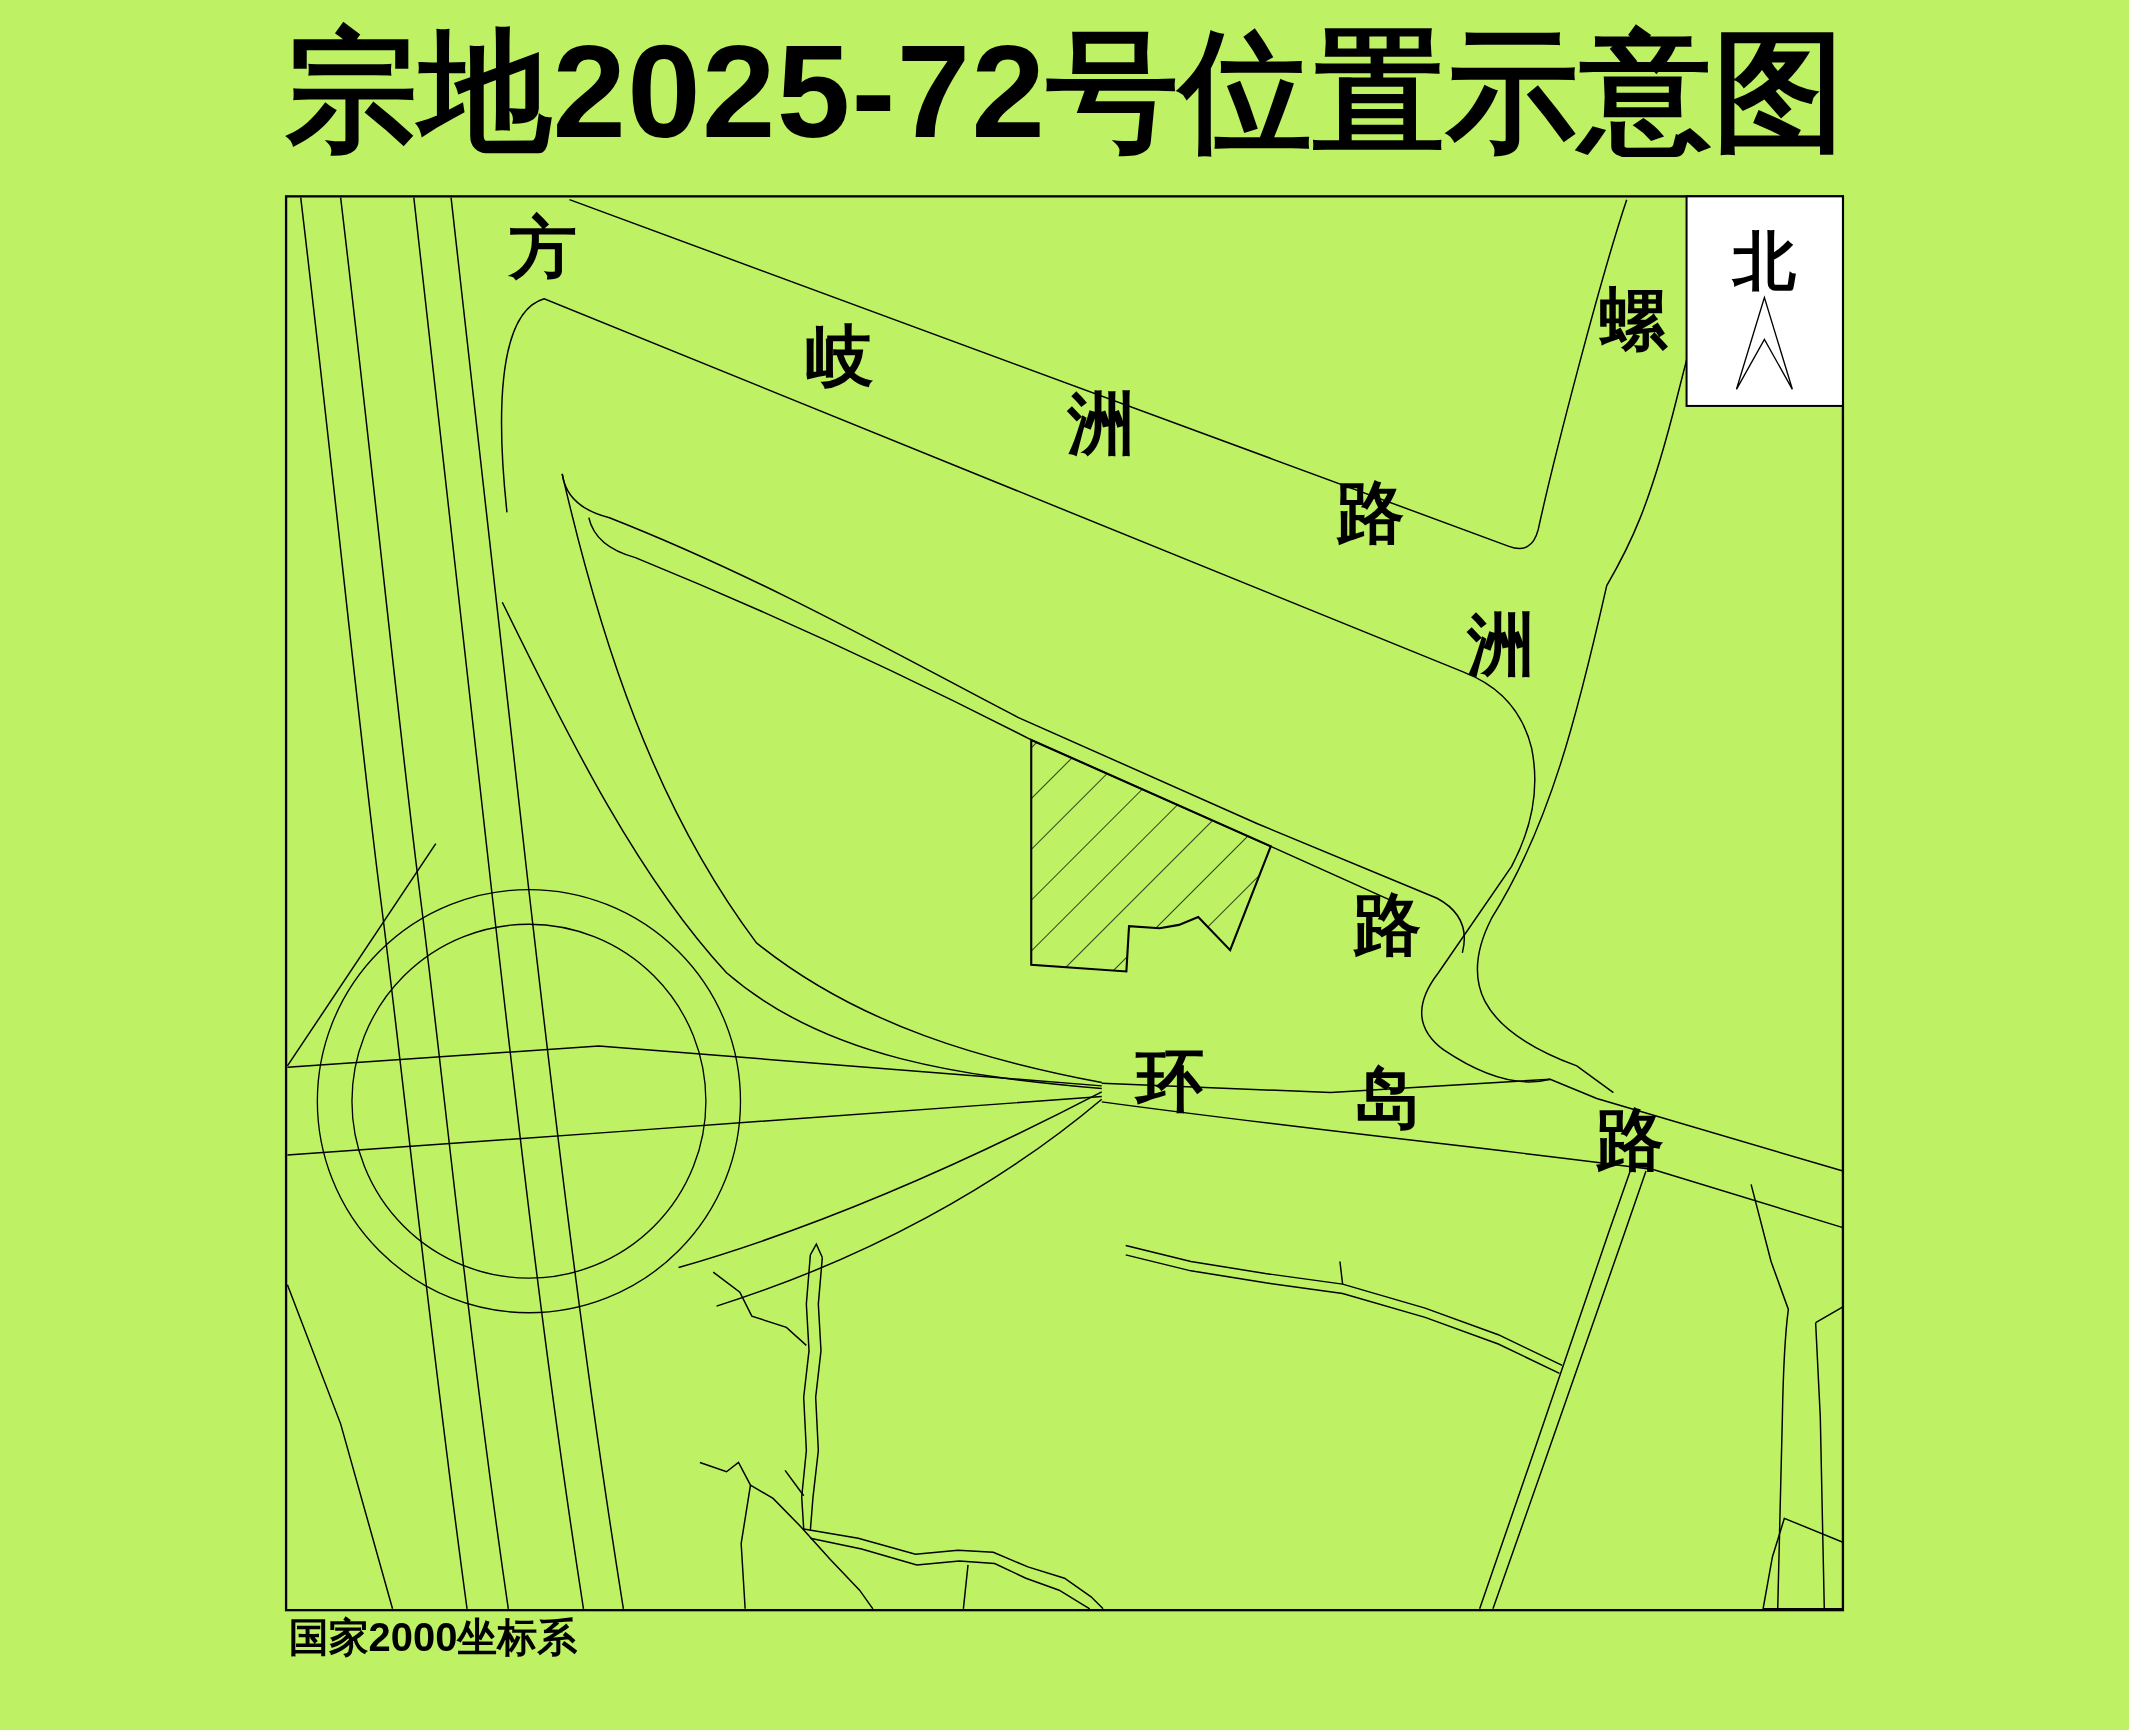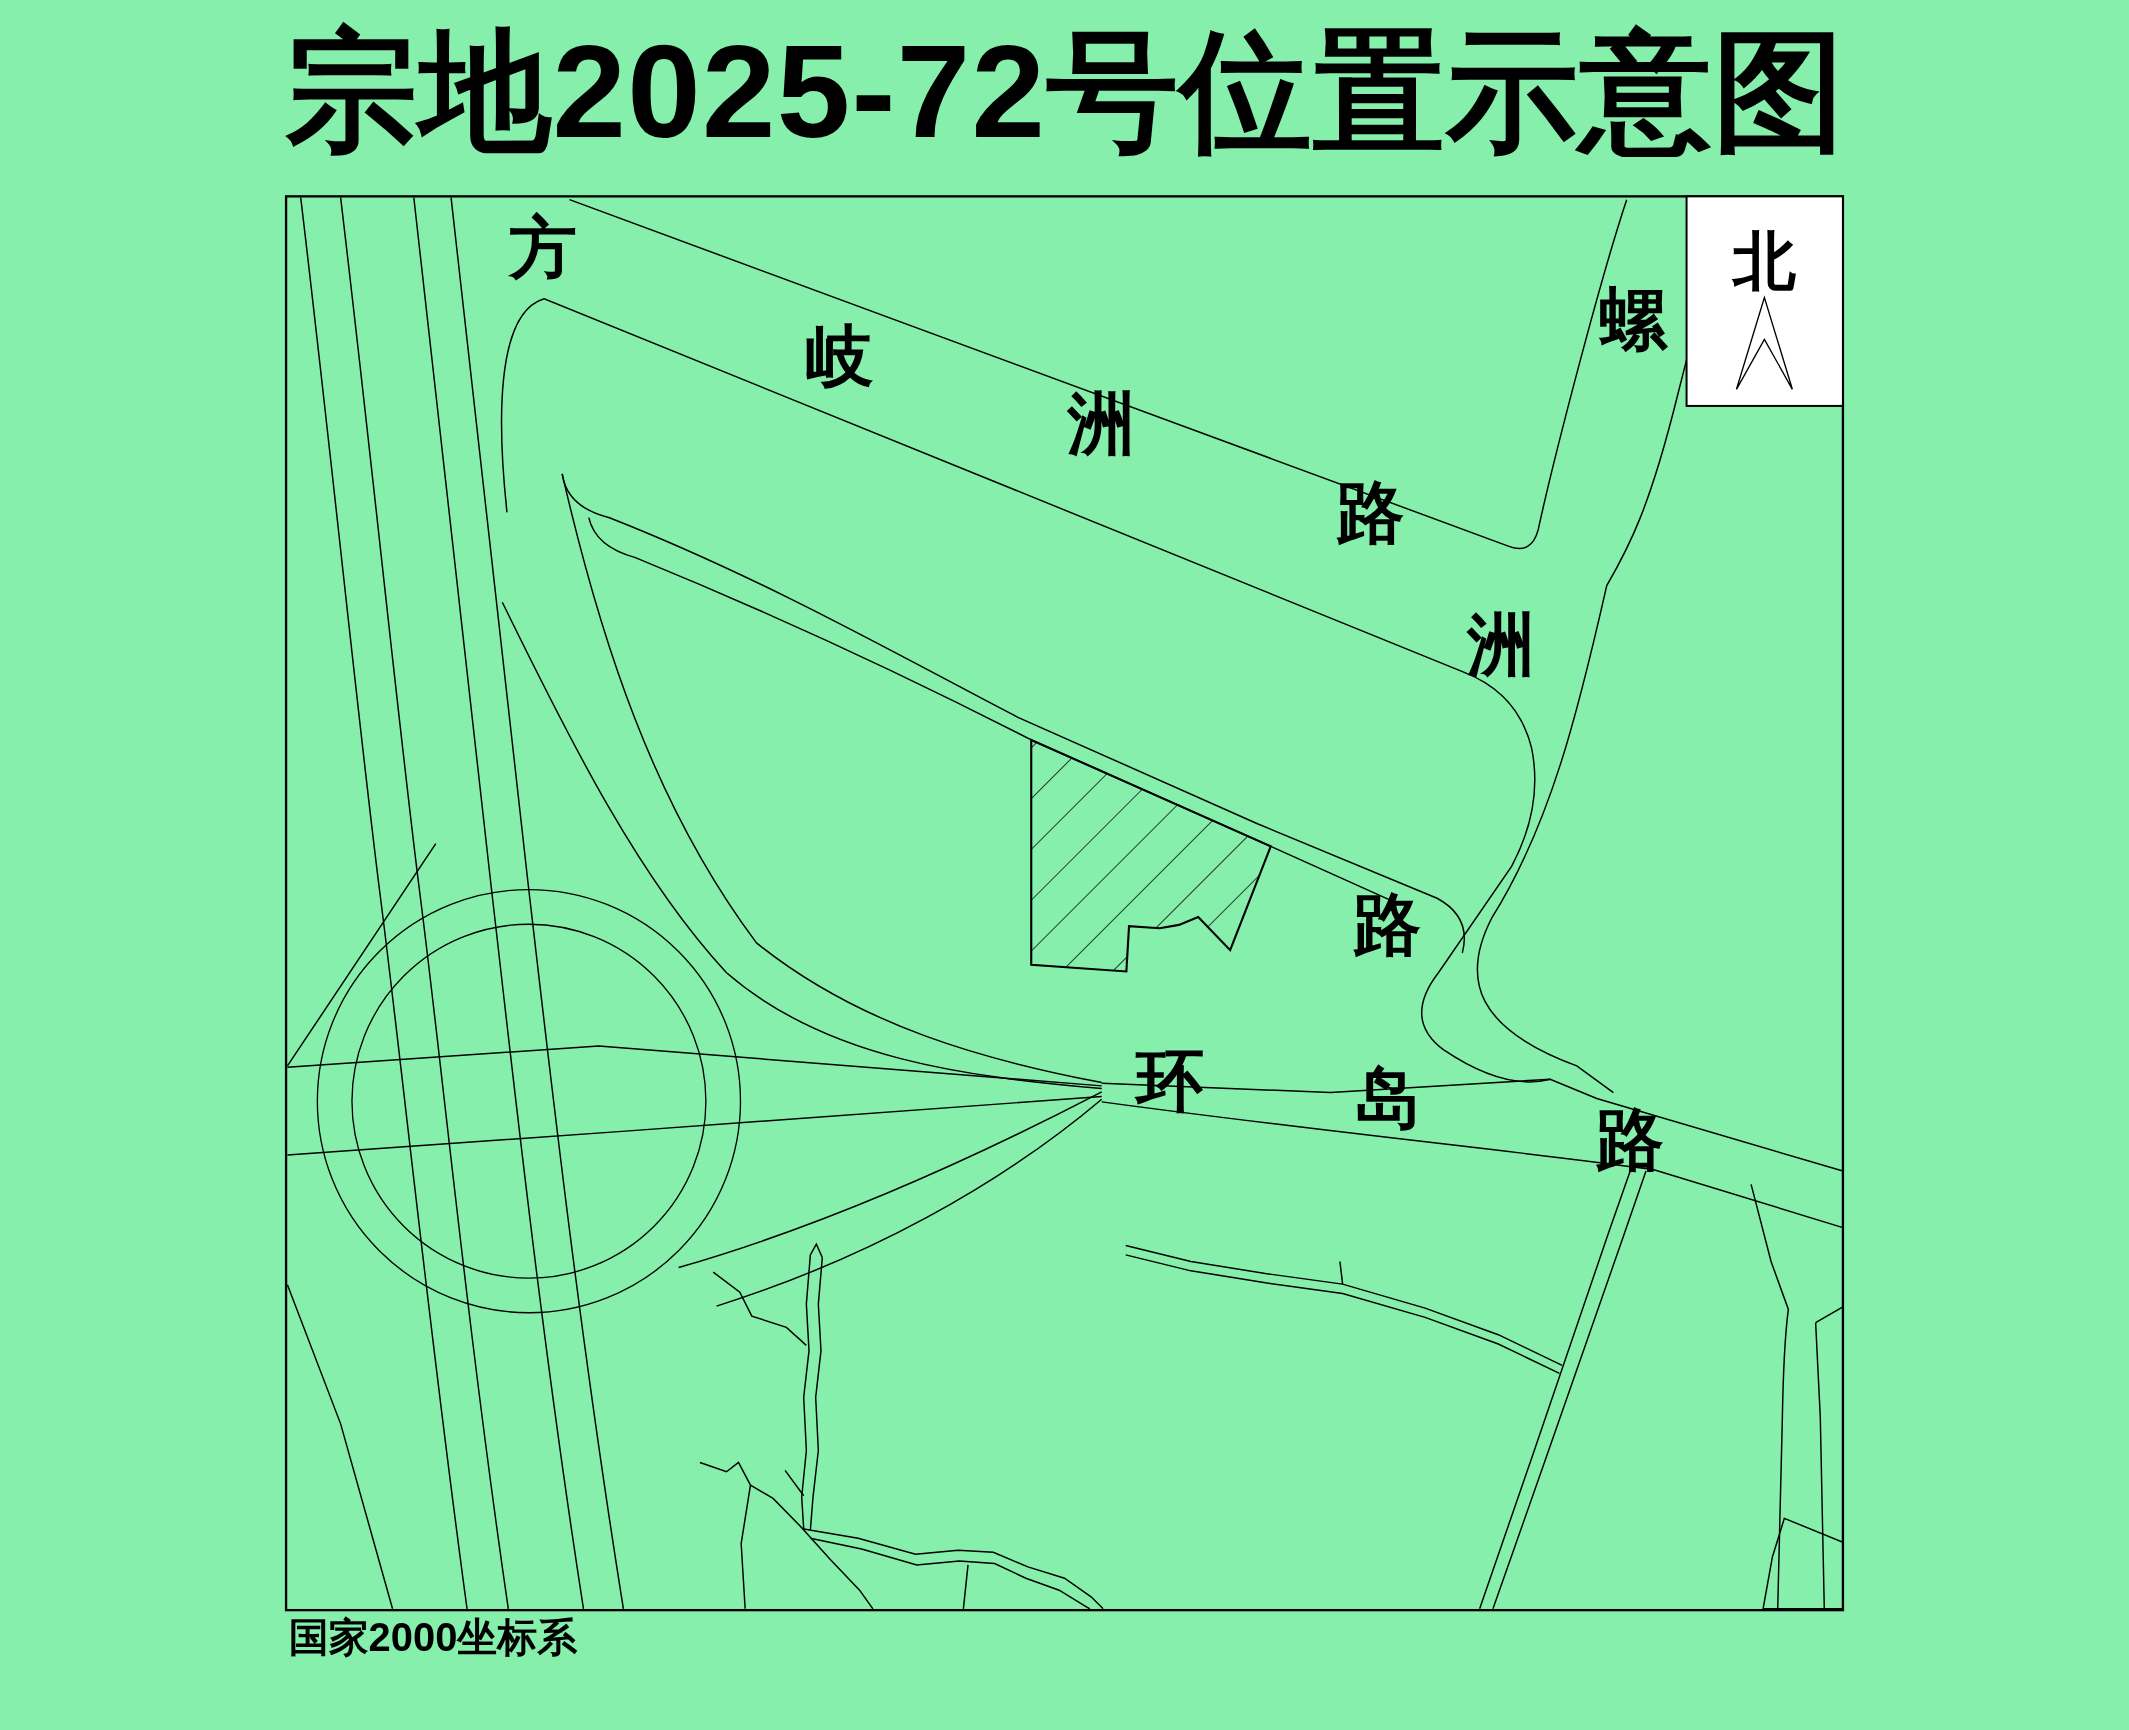--- a/index.html
+++ b/index.html
@@ -1,17 +1,17 @@
 <!DOCTYPE html>
 <html style="font-size:10.6px"><head>
 <meta charset="utf-8">
 <style>
   html,body{margin:0;padding:0;background:#ffffff;}
   body{width:2129px;height:1730px;position:relative;font-family:"Liberation Sans",sans-serif;}
-  .page{position:absolute;inset:0;background:#86efac;}
+  .page{position:absolute;inset:0;background:#bef264;}
   .map-title{
     position:absolute;left:286px;top:18.6px;width:1557px;
     text-align:center;font-size:132px;line-height:1.1;font-weight:bold;
     color:#000;letter-spacing:1.3px;white-space:nowrap;
     font-family:"Liberation Sans",sans-serif;
   }
   svg{position:absolute;left:0;top:0;}
   svg text{font-family:"Liberation Sans",sans-serif;font-weight:bold;fill:#000;}
   .road-char{font-size:102px;}
   .north-char{font-size:95px;}

